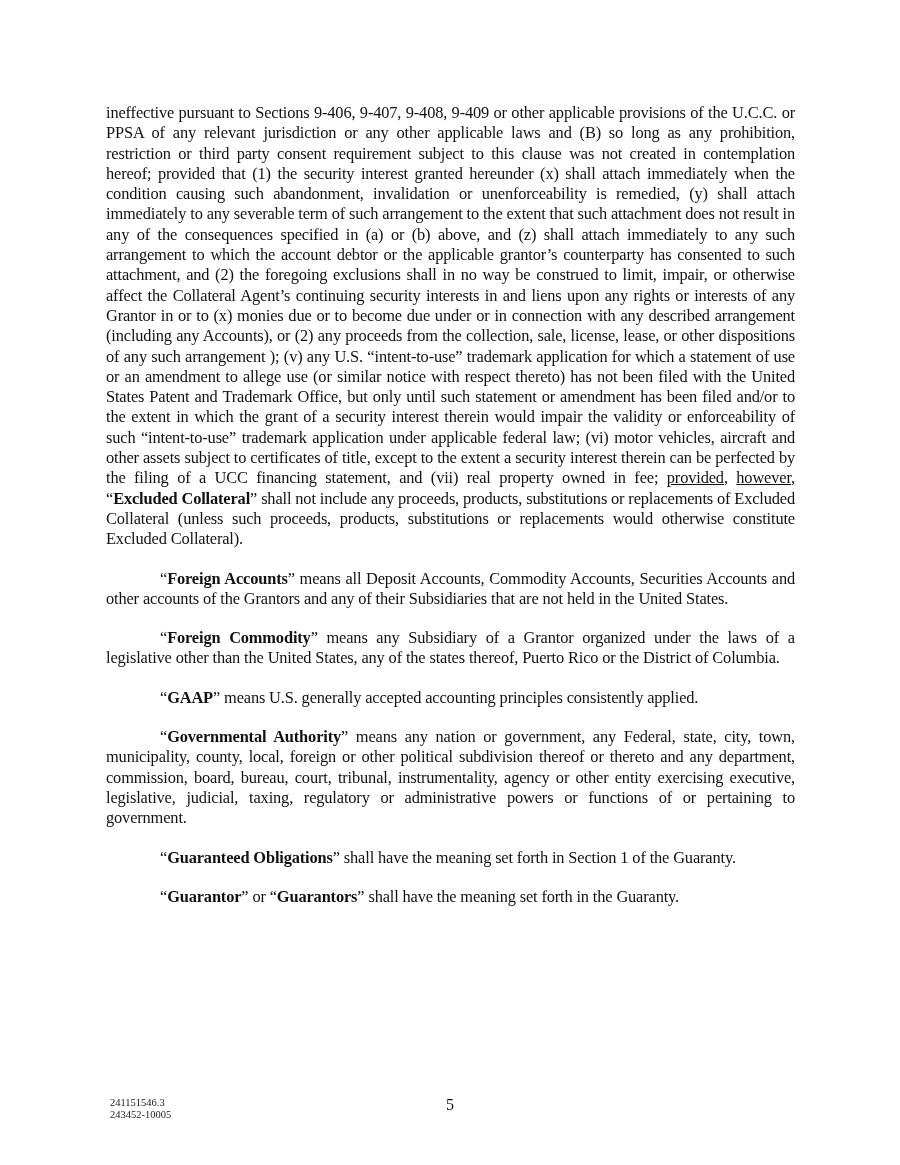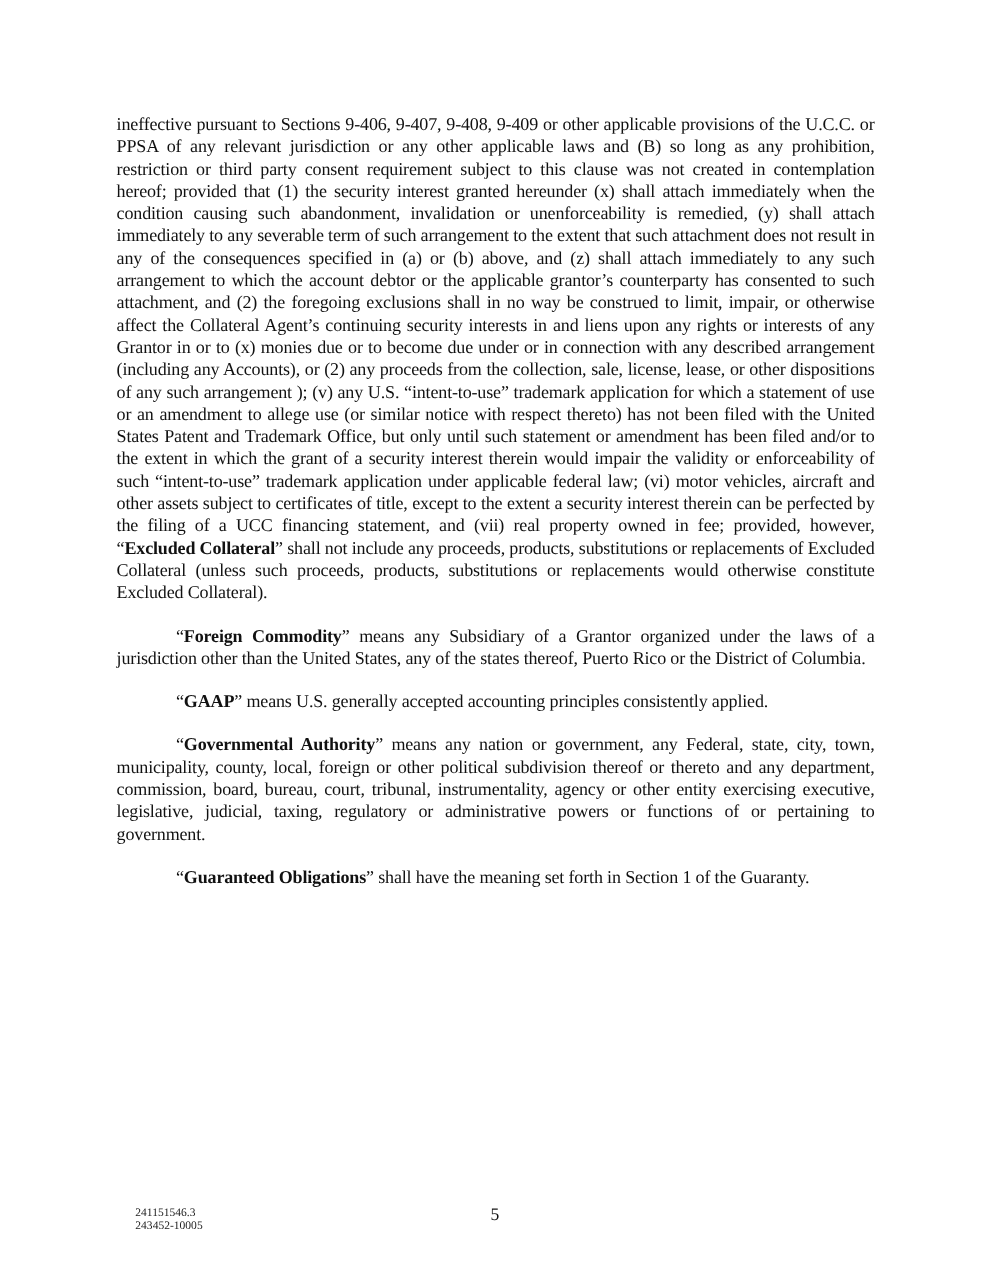--- a/index.html
+++ b/index.html
@@ -32,24 +32,25 @@
       text-indent: 54px;
     }
     .para.first {
       margin-bottom: 19px;
     }
     .term {
       font-weight: bold;
       margin-top: 11px;
     }
     .u {
+      text-decoration: underline;
     }
     .footer-id {
       position: absolute;
-      left: 123px;
+      left: 110px;
       top: 1097px;
       font-size: 10.5px;
       line-height: 12px;
       font-family: "Liberation Serif", serif;
       color: #222;
     }
     .footer-page {
       position: absolute;
       left: 440px;
       top: 1096px;
@@ -60,29 +61,31 @@
       color: #111;
     }
   </style>
 </head>
 <body>
 
 <div class="page">
 
   <p class="para first"><span>ineffective pursuant to Sections 9-406, 9-407, 9-408, 9-409 or other applicable provisions of the U.C.C. or PPSA of any relevant jurisdiction or any other applicable laws and (B) so long as any prohibition, restriction or third party consent requirement subject to this clause was not created in contemplation hereof; provided that (1) the security interest granted hereunder (x) shall attach immediately when the condition causing such abandonment, invalidation or unenforceability is remedied, (y) shall attach immediately to any severable term of such arrangement to the extent that such attachment does not result in any of the consequences specified in (a) or (b) above, and (z) shall attach immediately to any such arrangement to which the account debtor or the applicable grantor’s counterparty has consented to such attachment, and (2) the foregoing exclusions shall in no way be construed to limit, impair, or otherwise affect the Collateral Agent’s continuing security interests in and liens upon any rights or interests of any Grantor in or to (x) monies due or to become due under or in connection with any described arrangement (including any Accounts), or (2) any proceeds from the collection, sale, license, lease, or other dispositions of any such arrangement ); (v) any U.S. “intent-to-use” trademark application for which a statement of use or an amendment to allege use (or similar notice with respect thereto) has not been filed with the United States Patent and Trademark Office, but only until such statement or amendment has been filed and/or to the extent in which the grant of a security interest therein would impair the validity or enforceability of such “intent-to-use” trademark application under applicable federal law; (vi) motor vehicles, aircraft and other assets subject to certificates of title, except to the extent a security interest therein can be perfected by the filing of a UCC financing statement, and (vii) real property owned in fee; </span><span class="u">provided</span><span>, </span><span class="u">however</span><span>, “</span><span class="term">Excluded Collateral</span><span>” shall not include any proceeds, products, substitutions or replacements of Excluded Collateral (unless such proceeds, products, substitutions or replacements would otherwise constitute Excluded Collateral).</span></p>
 
+  <p class="para indent"><span>“</span><span class="term">Foreign Accounts</span><span>” means all Deposit Accounts, Commodity Accounts, Securities Accounts and other accounts of the Grantors and any of their Subsidiaries that are not held in the United States.</span></p>
 
-  <p class="para indent"><span>“</span><span class="term">Foreign Commodity</span><span>” means any Subsidiary of a Grantor organized under the laws of a jurisdiction other than the United States, any of the states thereof, Puerto Rico or the District of Columbia.</span></p>
+  <p class="para indent"><span>“</span><span class="term">Foreign Commodity</span><span>” means any Subsidiary of a Grantor organized under the laws of a legislative other than the United States, any of the states thereof, Puerto Rico or the District of Columbia.</span></p>
 
   <p class="para indent"><span>“</span><span class="term">GAAP</span><span>” means U.S. generally accepted accounting principles consistently applied.</span></p>
 
   <p class="para indent"><span>“</span><span class="term">Governmental Authority</span><span>” means any nation or government, any Federal, state, city, town, municipality, county, local, foreign or other political subdivision thereof or thereto and any department, commission, board, bureau, court, tribunal, instrumentality, agency or other entity exercising executive, legislative, judicial, taxing, regulatory or administrative powers or functions of or pertaining to government.</span></p>
 
   <p class="para indent"><span>“</span><span class="term">Guaranteed Obligations</span><span>” shall have the meaning set forth in Section 1 of the Guaranty.</span></p>
 
+  <p class="para indent"><span>“</span><span class="term">Guarantor</span><span>” or “</span><span class="term">Guarantors</span><span>” shall have the meaning set forth in the Guaranty.</span></p>
 
 
 
 </div>
 
 <div class="footer-id">
   <div>241151546.3</div>
   <div>243452-10005</div>
 </div>
 

